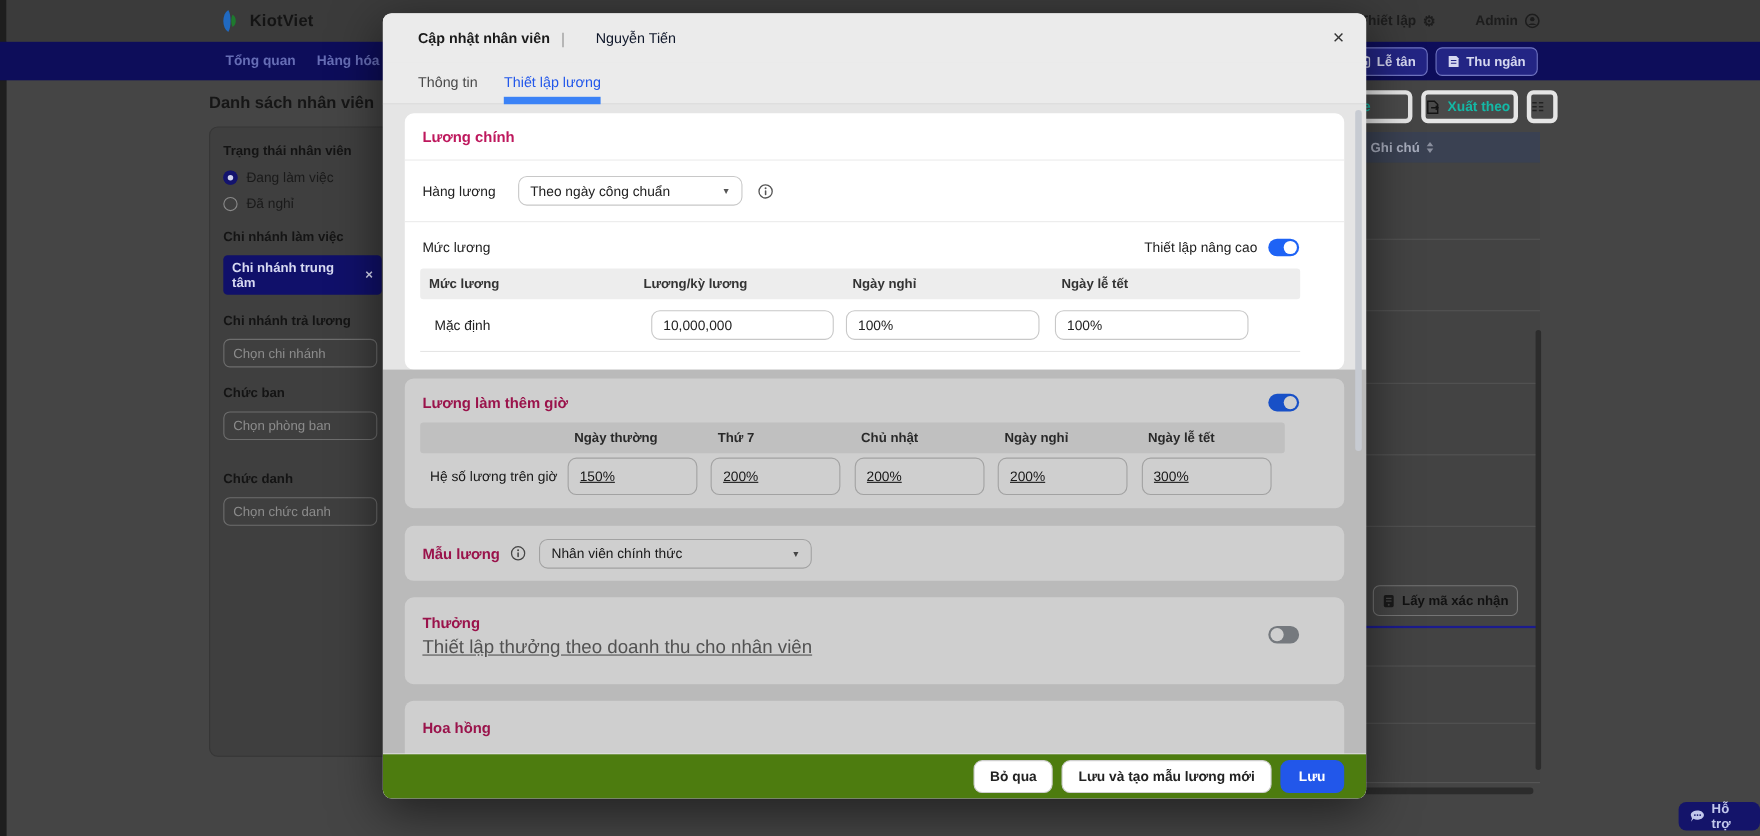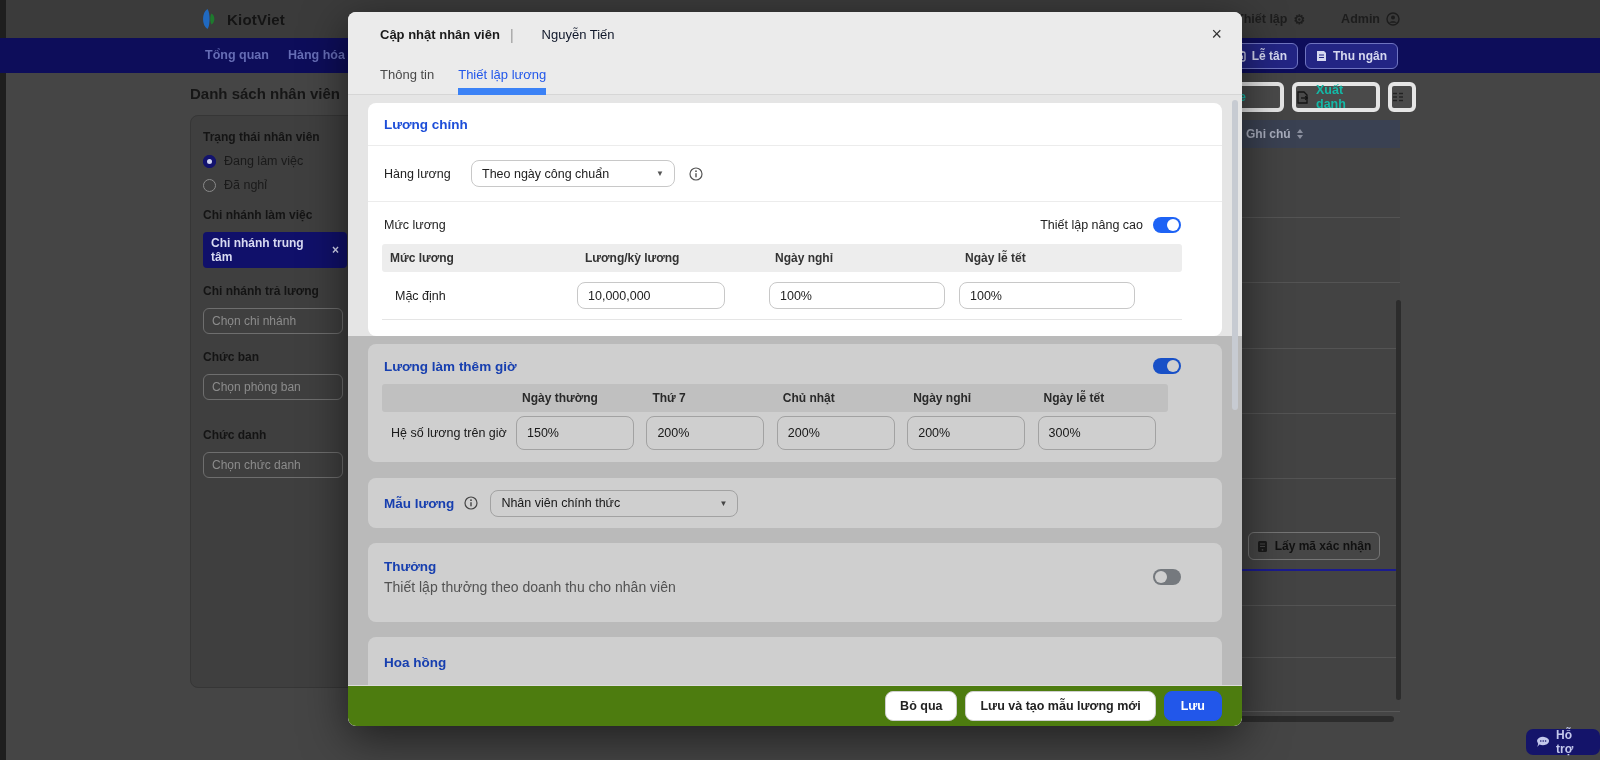--- a/index.html
+++ b/index.html
@@ -90,21 +90,21 @@
 
   .m-body { position:absolute; left:0; top:83px; right:0; bottom:41px; background:#e5e5e5;
             overflow:hidden; }
   .card { position:absolute; left:20px; width:854px; background:#fff; border-radius:8px; }
   .card1 { top:8px;  height:233px; }
   .card2 { top:249px; height:118px; }
   .card3 { top:383px; height:50px; }
   .card4 { top:448px; height:79px; }
   .card5 { top:542px; height:90px; }
 
-  .c-title { font-size:13.5px; font-weight:bold; color:#1d4ed8; }
+  .c-title { font-size:13.5px; font-weight:bold; color:#be185d; }
   .hr { height:1px; background:#ececec; }
   .c1-title { height:42px; display:flex; align-items:center; padding:0 16px; }
   .c1-type { height:55px; display:flex; align-items:center; padding:0 16px; }
   .c1-type .lbl { width:87px; font-size:12.5px; color:#222; }
   .select { height:27px; border:1px solid #c8c8c8; border-radius:8px; background:#fff;
             display:flex; align-items:center; padding:0 10px; font-size:12.5px; color:#222;
             justify-content:space-between; cursor:pointer; }
   .sel-type { width:204px; }
   .caret { font-size:8px; color:#555; }
   .info { width:14px; height:14px; flex:none; }
@@ -124,37 +124,37 @@
   .t1 { margin:2px 40px 0 14px; }
   .t1-head { display:grid; grid-template-columns:195px 190px 190px 1fr; height:28px;
              background:#ededed; border-radius:3px; align-items:center; }
   .t1-head div { padding-left:8px; font-size:12px; font-weight:bold; color:#333; }
   .t1-row { display:grid; grid-template-columns:195px 190px 190px 1fr; height:48px;
             align-items:center; border-bottom:1px solid #e5e5e5; }
   .t1-row .rl { padding-left:13px; font-size:12.5px; color:#222; }
   .cell-input { height:27px; border:1px solid #c8c8c8; border-radius:8px; padding:0 10px;
                 font-size:12.5px; color:#222; outline:none; background:#fff;
                 font-family:"Liberation Sans", sans-serif; }
-  .w166 { width:148px; margin-left:0; } .w176 { width:176px; margin-left:2px; }
+  .w166 { width:166px; margin-left:15px; } .w176 { width:176px; margin-left:2px; }
 
   .c2-head { height:40px; display:flex; align-items:center; justify-content:space-between;
              padding:4px 41px 0 16px; }
   .t2 { margin:0 54px 0 14px; }
   .t2-head { display:grid; grid-template-columns:134px repeat(5,1fr); height:28px;
              background:#ededed; border-radius:3px; align-items:center; }
   .t2-head div { padding-left:6px; font-size:12px; font-weight:bold; color:#333; }
   .t2-row { display:grid; grid-template-columns:134px repeat(5,1fr); height:42px; align-items:center; }
   .t2-row .rl { padding-left:9px; font-size:12.5px; color:#222; }
-  .w118 { width:118px; height:34px; }
+  .w118 { width:118px; height:34px;text-decoration:underline; }
 
   .c3 { height:50px; display:flex; align-items:center; padding:0 16px; }
   .sel-tpl { width:248px; margin-left:12px; }
   .c4 { height:79px; display:flex; align-items:flex-start; justify-content:space-between;
         padding:16px 41px 0 16px; }
-  .c4 .sub { font-size:14px; color:#666; margin-top:5px; }
+  .c4 .sub { font-size:17px; color:#666; margin-top:5px;text-decoration:underline; }
   .c5 { padding:16px; position:relative; height:100%; }
 
   .dim { position:absolute; left:0; top:324px; width:894px; height:349px;
          background:rgba(0,0,0,.19); pointer-events:none; z-index:5; }
 
   .m-scroll { position:absolute; right:4px; top:88px; width:6px; height:310px;
               background:#c7cbd2; border-radius:3px; z-index:6; }
 
   .m-footer { position:absolute; left:0; bottom:0; right:0; height:41px; background:#4d7c0f;
               border-top:1px solid #dcdcdc; display:flex; align-items:center; justify-content:flex-end;
@@ -264,21 +264,21 @@
   <span>file</span>
 </div>
 <div class="abs ghost-btn tb-export">
   <span>
     <svg width="13" height="13" viewBox="0 0 13 13">
       <path d="M2 1 h6 l3 3 v8 h-9 z" fill="none" stroke="#141414" stroke-width="1.3"></path>
       <line x1="5" y1="7" x2="11" y2="7" stroke="#141414" stroke-width="1.3"></line>
       <path d="M9.2 5.2 L11.2 7 L9.2 8.8" fill="none" stroke="#141414" stroke-width="1.3"></path>
     </svg>
   </span>
-  <span>Xuất danh</span>
+  <span>Xuất theo</span>
 </div>
 <div class="abs ghost-btn tb-cols">
   <span>
     <svg width="12" height="12" viewBox="0 0 12 12">
       <line x1="1" y1="2.5" x2="5" y2="2.5" stroke="#222" stroke-width="1.4"></line>
       <line x1="1" y1="6" x2="5" y2="6" stroke="#222" stroke-width="1.4"></line>
       <line x1="1" y1="9.5" x2="5" y2="9.5" stroke="#222" stroke-width="1.4"></line>
       <line x1="7" y1="2.5" x2="11" y2="2.5" stroke="#222" stroke-width="1.4"></line>
       <line x1="7" y1="6" x2="11" y2="6" stroke="#222" stroke-width="1.4"></line>
       <line x1="7" y1="9.5" x2="11" y2="9.5" stroke="#222" stroke-width="1.4"></line>

